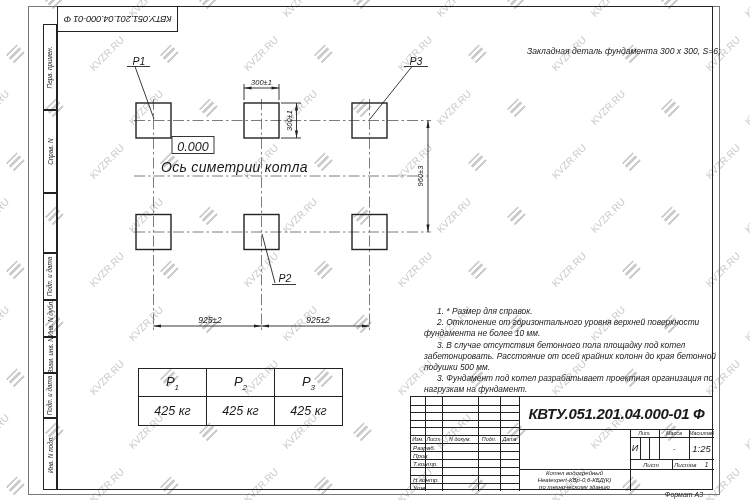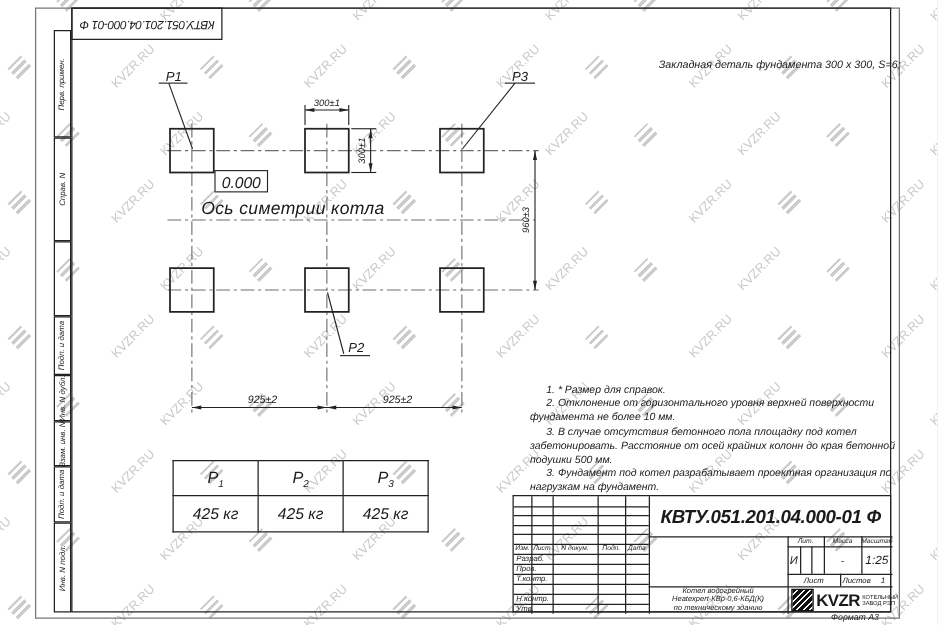--- a/index.html
+++ b/index.html
@@ -302,26 +302,20 @@
     <span class="tbc" style="left:248px;top:32px;width:30px;height:8px;font-size:5.4px">Масса</span>
     <span class="tbc" style="left:278px;top:32px;width:25px;height:8px;font-size:5.4px">Масштаб</span>
     <span class="tbc" style="left:219px;top:40px;width:10px;height:22px;font-size:9px">И</span>
     <span class="tbc" style="left:248px;top:40px;width:30px;height:22px;font-size:8px">-</span>
     <span class="tbc" style="left:278px;top:40px;width:25px;height:22px;font-size:9.5px">1:25</span>
 
     <span class="tbc" style="left:219px;top:62px;width:42px;height:10px;font-size:6.2px">Лист</span>
     <span class="tbc lft" style="left:261px;top:62px;width:28px;height:10px;font-size:6.2px">Листов</span>
     <span class="tbc" style="left:289px;top:62px;width:13px;height:10px;font-size:6.5px">1</span>
 
-    <div class="tbc" style="left:219px;top:72px;width:84px;height:22px;gap:2px;justify-content:flex-start;padding-left:3px">
-      <span class="kvzr-logo"></span>
-      <span style="font-weight:bold;font-style:normal;font-size:13.5px;letter-spacing:-.5px">KVZR</span>
-      <span style="font-size:4.6px;line-height:5.2px;white-space:pre-line;font-style:normal;text-align:left">КОТЕЛЬНЫЙ
-ЗАВОД РЭП</span>
-    </div>
   <div class="vl" style="left: 14px; top: 0px; height: 94px;"></div>
       <div class="vl" style="left: 31px; top: 0px; height: 94px;"></div>
       <div class="vl" style="left: 67px; top: 0px; height: 94px;"></div>
       <div class="vl" style="left: 89px; top: 0px; height: 94px;"></div>
       <div class="vl" style="left: 108px; top: 0px; height: 94px;"></div>
       <div class="vl" style="left: 219px; top: 32px; height: 62px;"></div>
       <div class="vl" style="left: 248px; top: 32px; height: 30px;"></div>
       <div class="vl" style="left: 278px; top: 32px; height: 30px;"></div>
       <div class="vl" style="left: 229px; top: 40px; height: 22px;"></div>
       <div class="vl" style="left: 238px; top: 40px; height: 22px;"></div>

